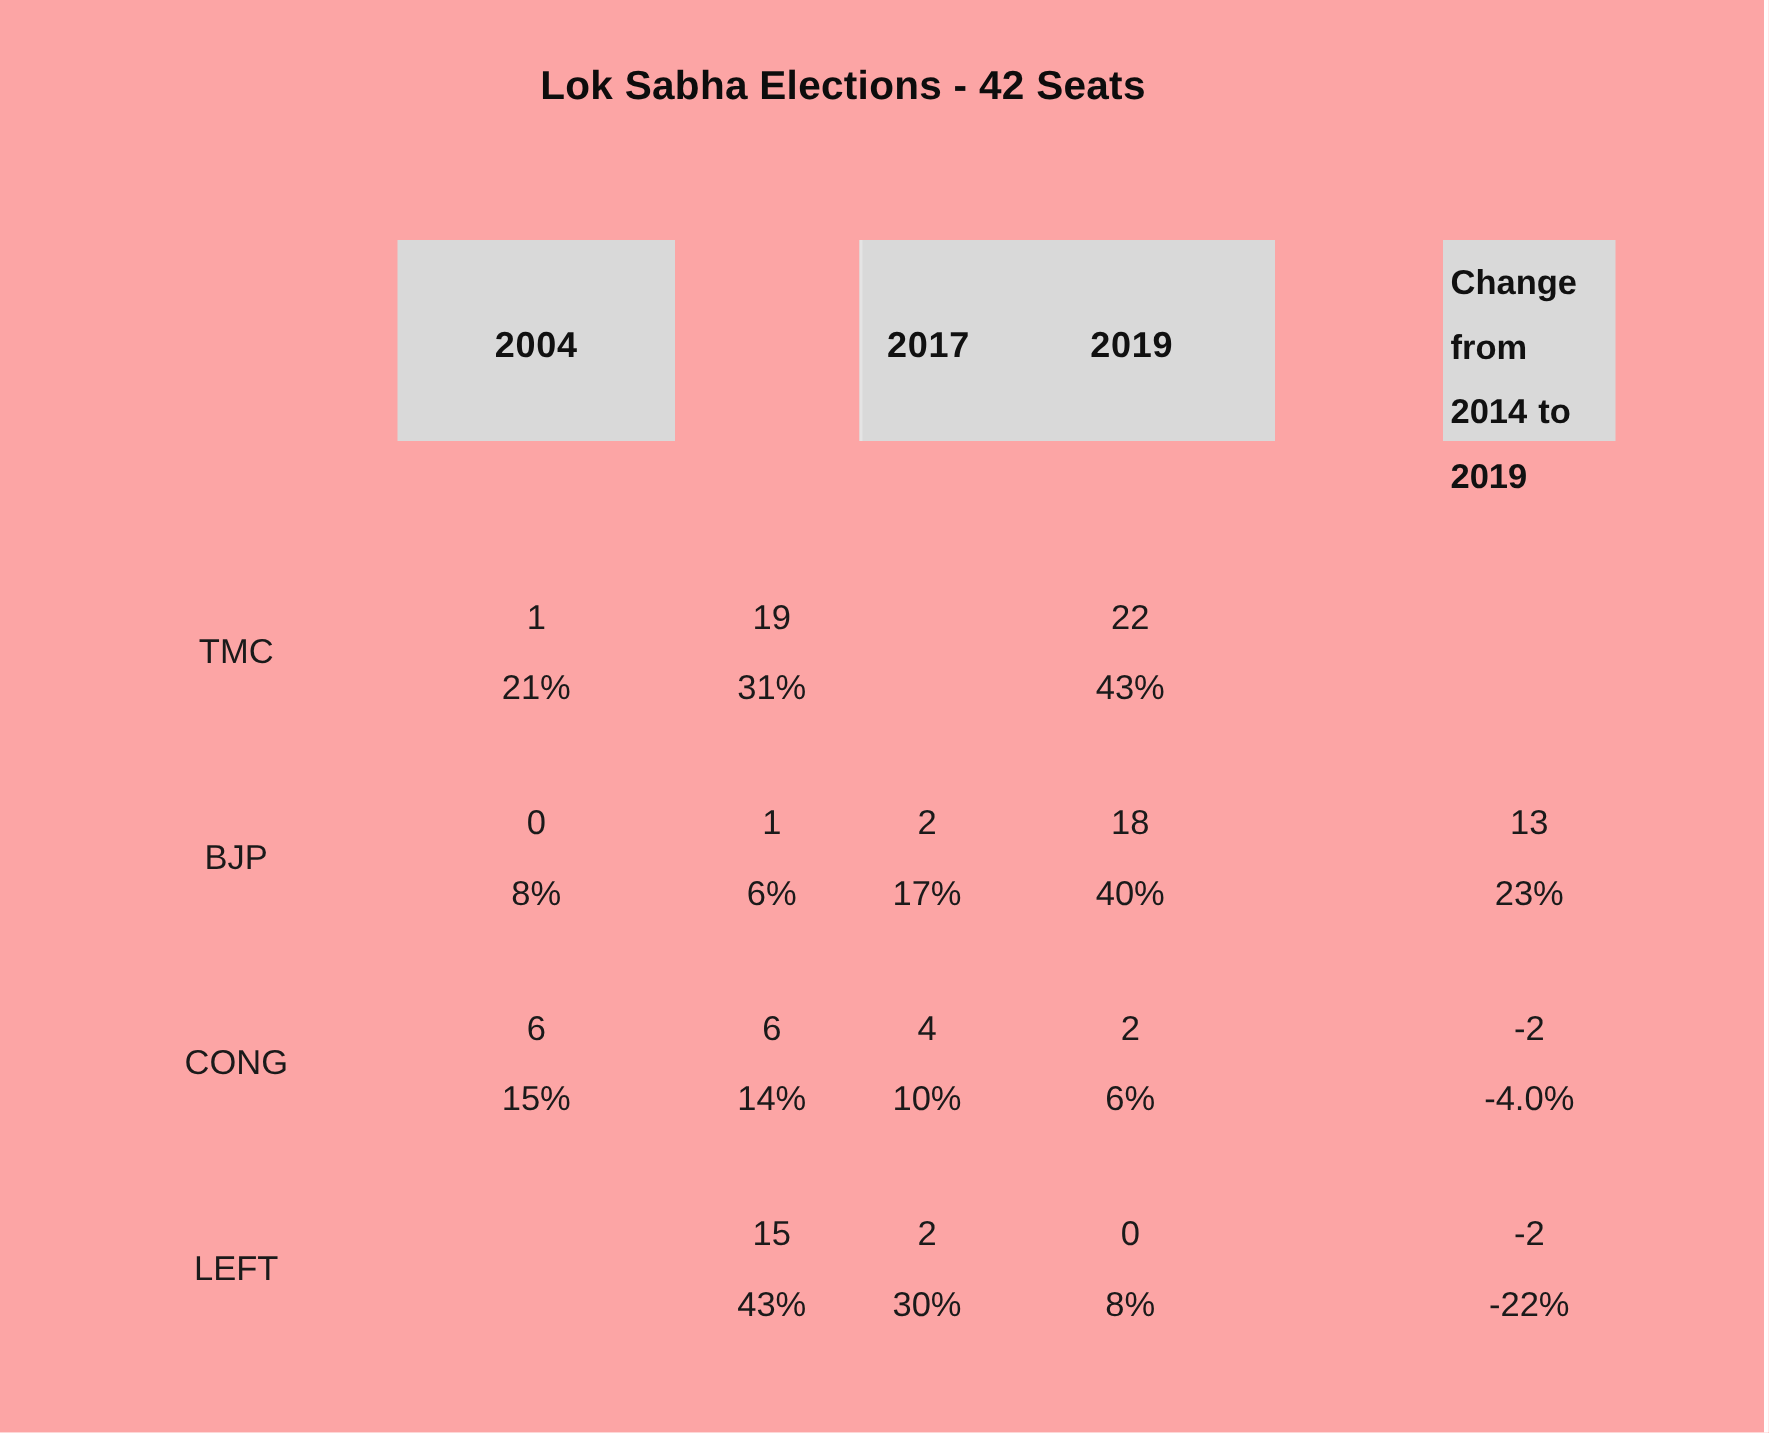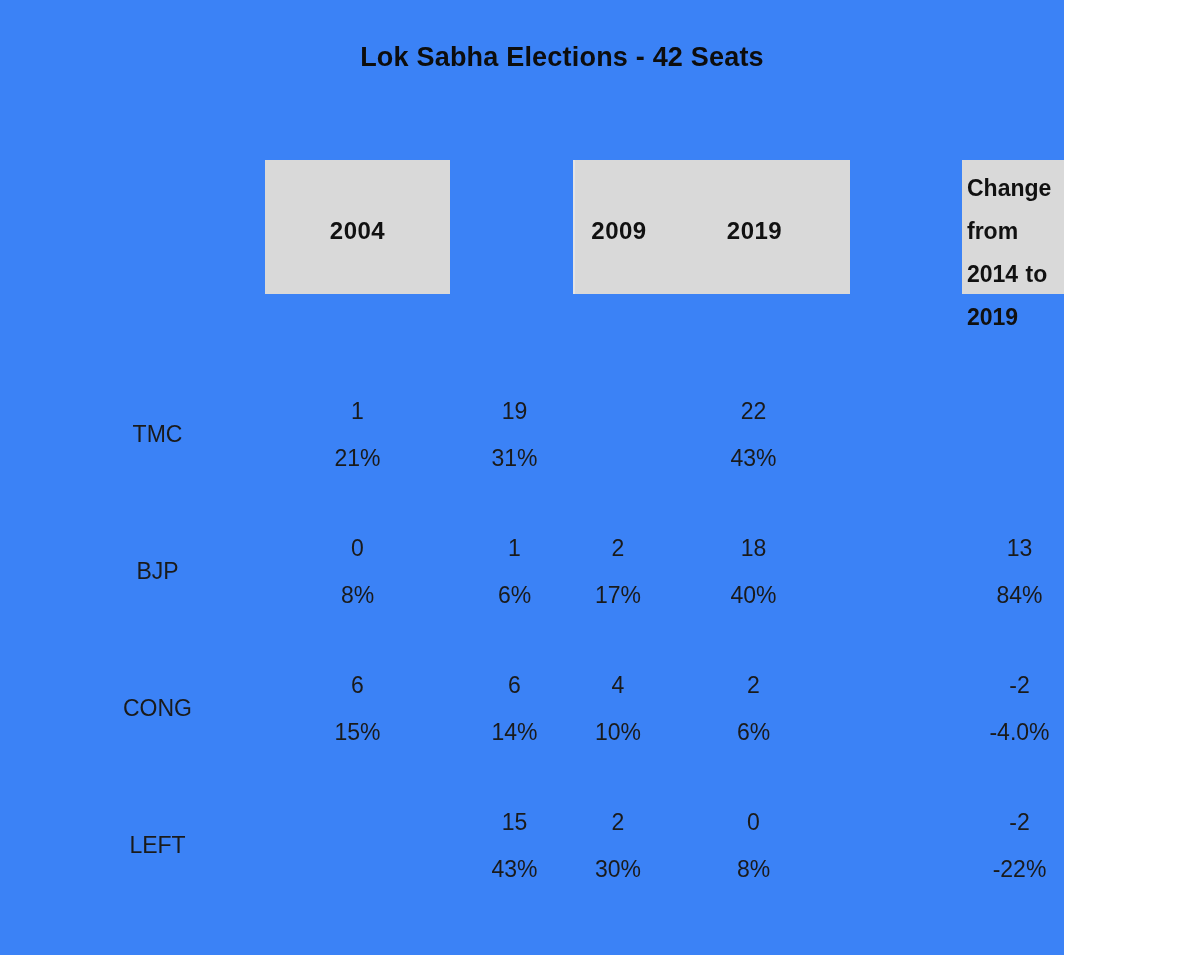--- a/index.html
+++ b/index.html
@@ -3,23 +3,23 @@
 <meta charset="utf-8">
 <style>
   html, body {
     margin: 0;
     padding: 0;
     background: #ffffff;
     font-family: "Liberation Sans", "DejaVu Sans", sans-serif;
   }
   .canvas {
     position: relative;
-    width: 1064px;
+    width: 1176px;
     height: 955px;
-    background: #3b82f6;
+    background: #fca5a5;
     overflow: hidden;
   }
   .title {
     position: absolute;
     top: 42px;
     left: 0;
     width: 1124px;
     margin: 0;
     text-align: center;
     font-size: 27px;
@@ -88,21 +88,21 @@
 </head>
 <body>
 
 <div class="canvas">
 
   <h1 class="title">Lok Sabha Elections - 42 Seats</h1>
 
   <div class="grid">
 
     <div class="hcell gc2 gr1">2004</div>
-    <div class="hcell hdiv nudge gc4 gr1">2009</div>
+    <div class="hcell hdiv nudge gc4 gr1">2017</div>
     <div class="hcell hdiv gc5 gr1">2019</div>
     <div class="hchange gc7 gr1">Change from 2014 to 2019</div>
 
     <div class="plabel gc1 gr3">TMC</div>
     <div class="cell gc2 gr3">
       <span>1</span>
       <span>21%</span>
     </div>
     <div class="cell nudge gc3 gr3">
       <span>19</span>
@@ -125,21 +125,21 @@
     <div class="cell nudge gc4 gr4">
       <span>2</span>
       <span>17%</span>
     </div>
     <div class="cell gc5 gr4">
       <span>18</span>
       <span>40%</span>
     </div>
     <div class="cell gc7 gr4">
       <span>13</span>
-      <span>84%</span>
+      <span>23%</span>
     </div>
 
     <div class="plabel gc1 gr5">CONG</div>
     <div class="cell gc2 gr5">
       <span>6</span>
       <span>15%</span>
     </div>
     <div class="cell nudge gc3 gr5">
       <span>6</span>
       <span>14%</span>

